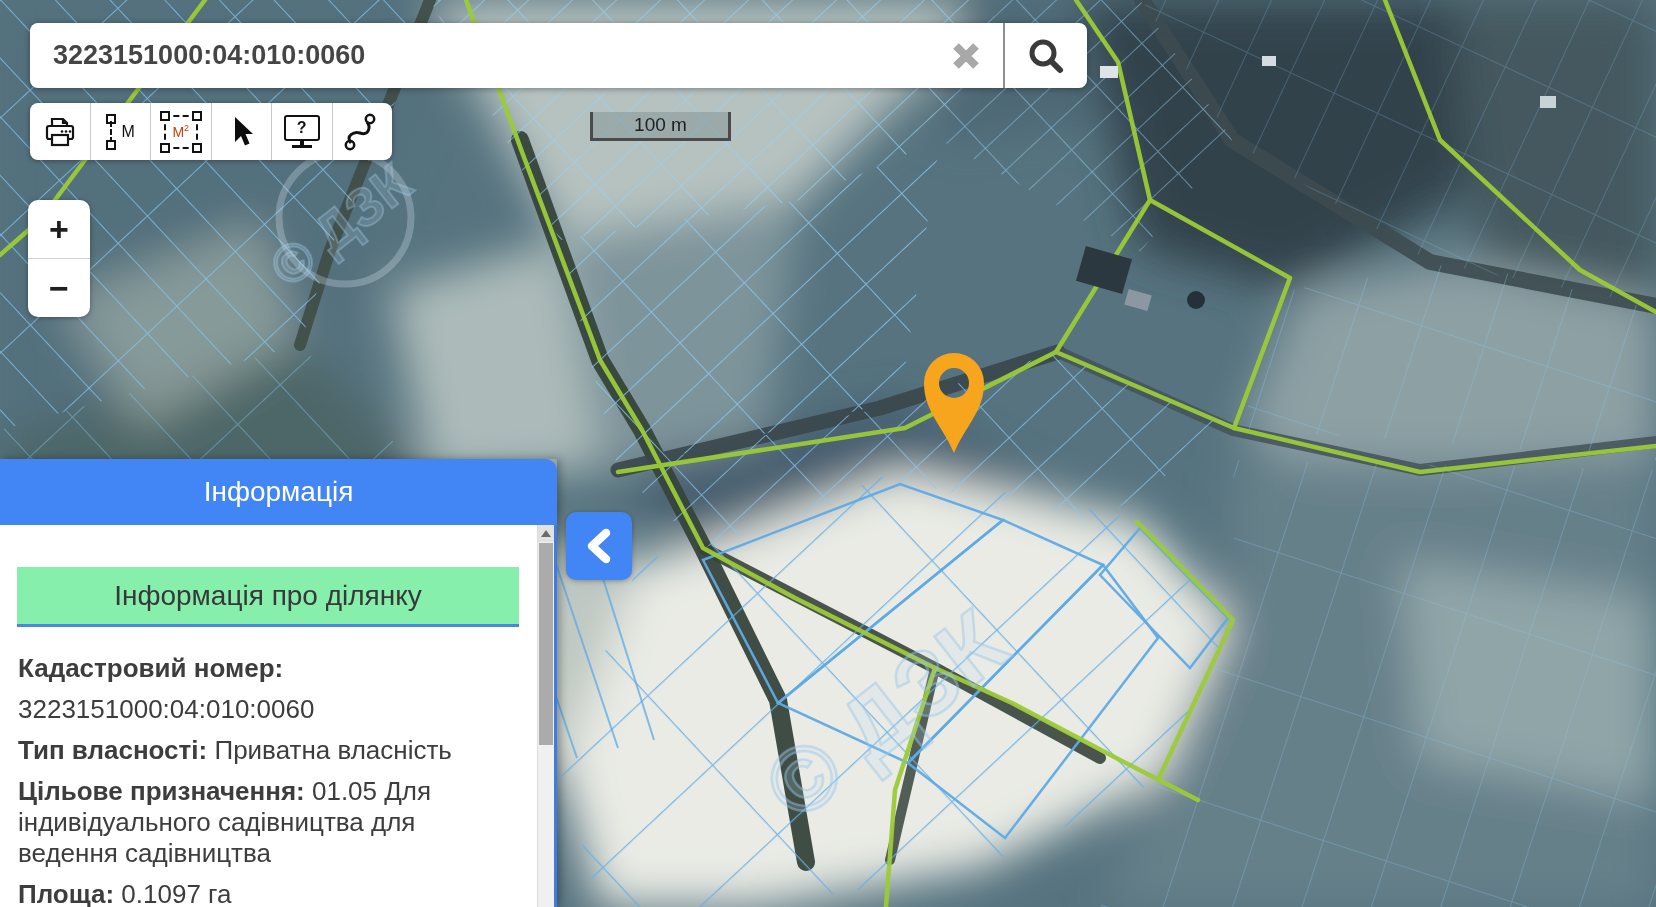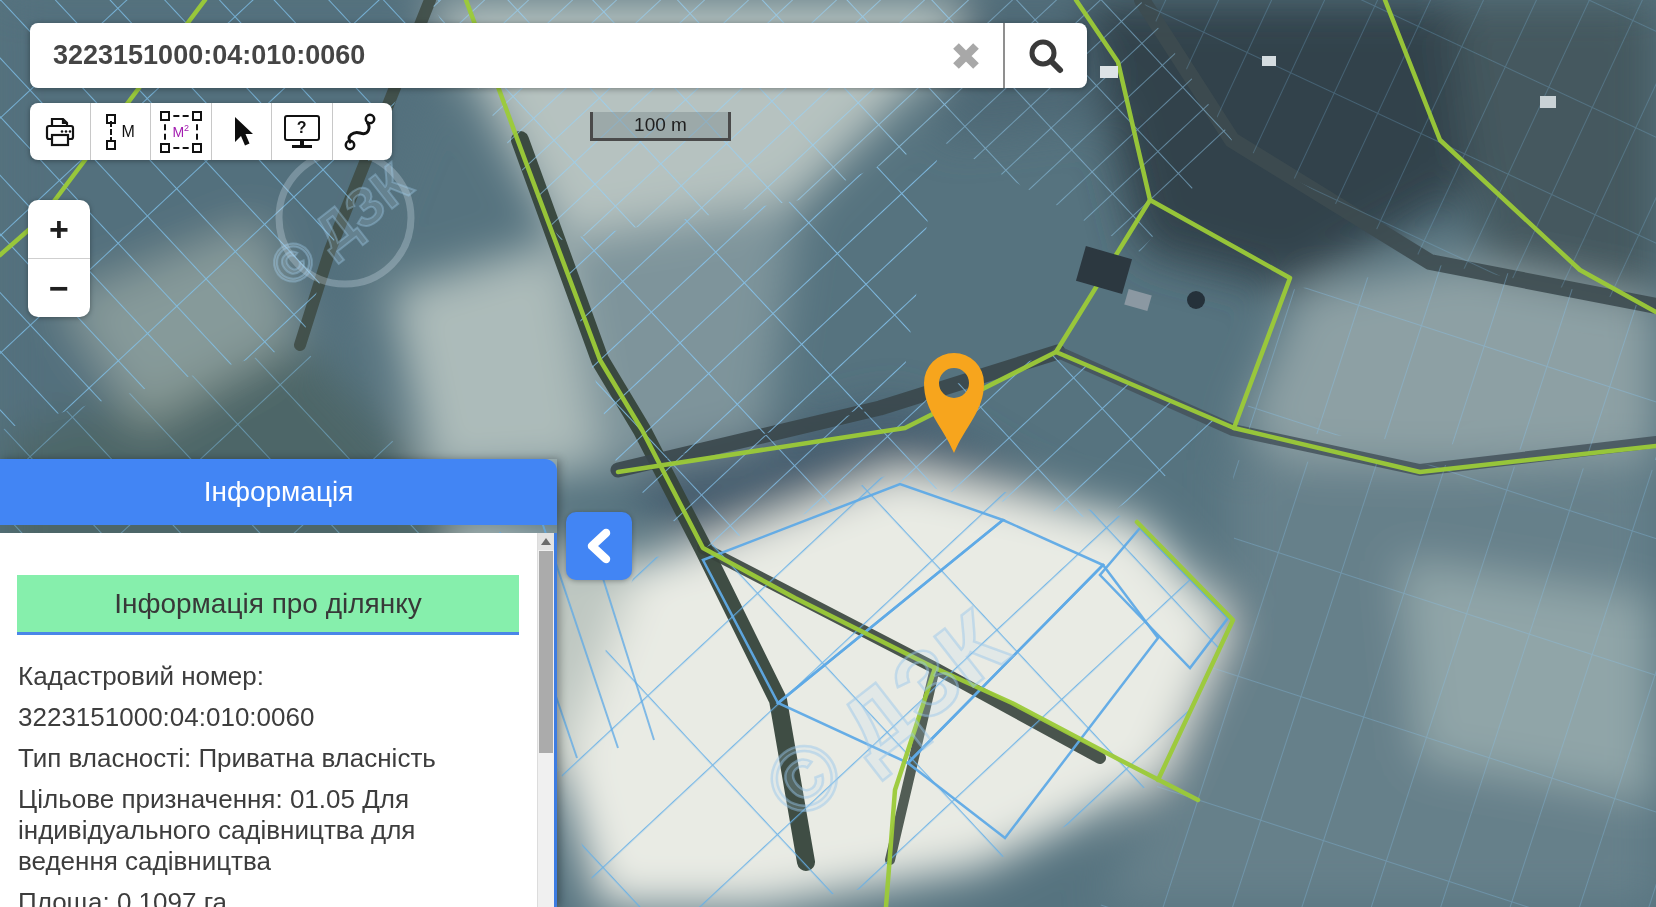--- a/index.html
+++ b/index.html
@@ -30,21 +30,21 @@
   .mline{width:10px;height:36px;position:relative;}
   .mline .dash{position:absolute;left:4px;top:7px;bottom:7px;border-left:2px dashed #111;}
   .mline::before,.mline::after{content:"";position:absolute;left:0;width:6px;height:6px;
             border:2px solid #111;background:#fff;}
   .mline::before{top:0}.mline::after{bottom:0}
   .mlabel{font-size:16px;color:#111;margin-left:6px;}
   .arect{width:30px;height:30px;position:relative;border:2px dashed #111;
          display:flex;align-items:center;justify-content:center;}
   .corner{position:absolute;width:6px;height:6px;border:2px solid #111;background:#fff;}
   .c-tl{left:-6px;top:-6px}.c-tr{right:-6px;top:-6px}.c-bl{left:-6px;bottom:-6px}.c-br{right:-6px;bottom:-6px}
-  .alabel{font-size:14px;color:#a21caf;}
+  .alabel{font-size:14px;color:#c2410c;}
   .alabel sup{font-size:9px;}
   .monitor-wrap{display:flex;flex-direction:column;align-items:center;}
   .monitor-screen{width:32px;height:22px;border:2.5px solid #111;border-radius:3px;
          display:flex;align-items:center;justify-content:center;}
   .monitor-screen span{font-size:16px;font-weight:700;color:#111;line-height:1;}
   .monitor-neck{width:4px;height:4px;background:#111;}
   .monitor-base{width:20px;height:3px;background:#111;}
 
   
   .zoomctl{position:absolute;left:28px;top:200px;width:62px;height:117px;background:#fff;
@@ -54,31 +54,31 @@
   .zoom-btn.in{border-bottom:1px solid #cfcfcf;}
 
   
   .scalebar{position:absolute;left:590px;top:104px;width:135px;height:26px;
             border:3px solid #4a4a4a;border-top:none;background:rgba(90,105,110,.28);
             display:flex;align-items:center;justify-content:center;margin-top:8px;}
   .scalebar span{font-size:19px;color:#1f1f1f;}
 
   
   .panel{position:absolute;left:0;top:459px;width:557px;height:448px;display:flex;
-         flex-direction:column;box-shadow:3px 0 8px rgba(0,0,0,.3);gap:8px;}
+         flex-direction:column;box-shadow:3px 0 8px rgba(0,0,0,.3);}
   .panel-header{height:66px;background:#4285f4;border-radius:0 12px 0 0;display:flex;
          align-items:center;justify-content:center;}
   .panel-header span{color:#fff;font-size:28px;font-weight:500;}
   .panel-body{position:relative;flex:1;background:#fff;border-right:3px solid #3d7ce2;overflow:hidden;}
   .section-box{margin:42px 0 26px 17px;width:502px;height:57px;background:#86efac;
          border-bottom:3px solid #4a86e8;display:flex;align-items:center;justify-content:center;}
   .section-box span{font-size:28px;color:#383838;}
   .panel-text{margin-left:18px;margin-right:30px;font-size:26px;line-height:31px;color:#3d3d3d;}
   .row{margin-bottom:10px;}
-  .row b{font-weight:400;}
+  .row b{font-weight:700;}
   .row.wrap{max-width:428px;}
   
   .scroll{position:absolute;right:0;top:0;bottom:0;width:16px;background:#f0f0f0;
           border-left:1px solid #dcdcdc;}
   .scroll-up{position:absolute;top:0;left:0;right:0;height:17px;background:#e2e2e2;
           display:flex;align-items:center;justify-content:center;cursor:pointer;}
   .scroll-up i{width:0;height:0;border-left:5px solid transparent;border-right:5px solid transparent;
           border-bottom:7px solid #6b6b6b;}
   .scroll-thumb{position:absolute;top:18px;left:1px;width:14px;height:202px;background:#ababab;cursor:pointer;}
 

